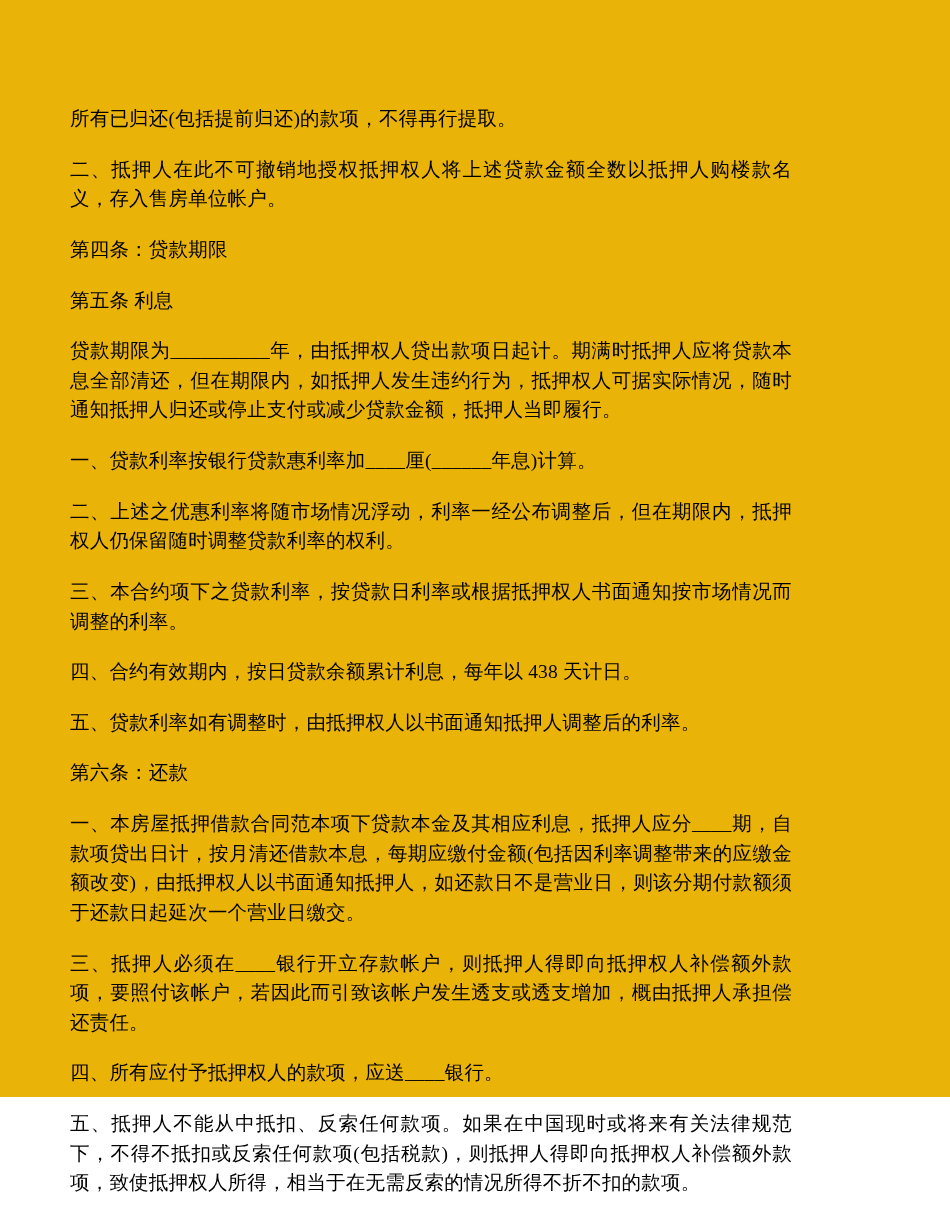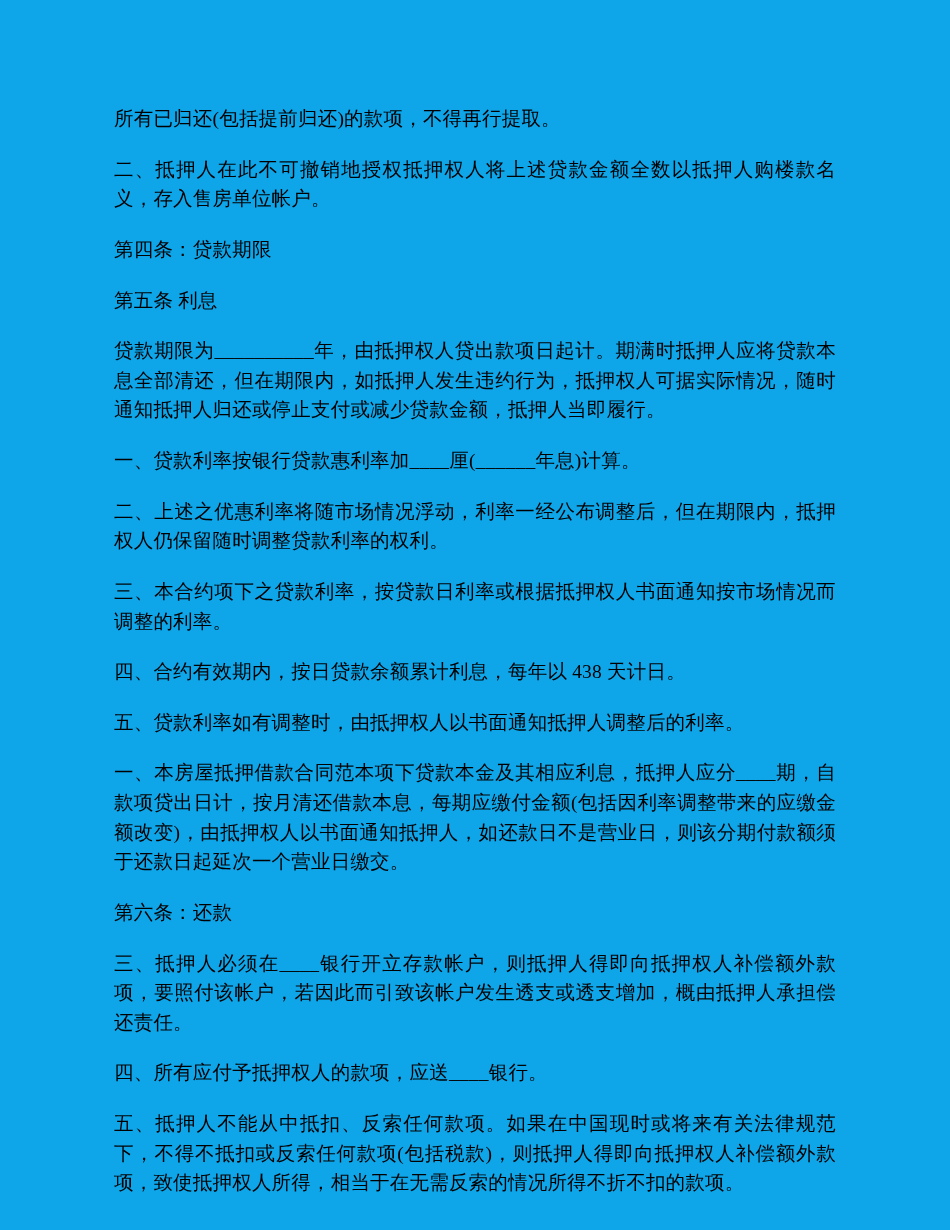--- a/index.html
+++ b/index.html
@@ -8,25 +8,25 @@
     background: #ffffff;
   }
   body {
     width: 950px;
     height: 1230px;
     font-family: "Liberation Serif", "DejaVu Serif", serif;
     color: #000000;
   }
   .page {
     width: 950px;
-    height: 1230px;
+    height: 1097px;
     box-sizing: border-box;
-    padding: 104px 114px 60px 114px;
+    padding: 104px 114px 60px 70px;
     position: relative;
-    background: #0ea5e9;
+    background: #eab308;
   }
   .doc-body {
     width: 722px;
   }
   p.para {
     margin: 0 0 21px 0;
     font-size: 19.5px;
     line-height: 1.52;
     text-align: justify;
     text-justify: inter-ideograph;
@@ -49,20 +49,20 @@
     <p class="para">所有已归还(包括提前归还)的款项，不得再行提取。</p>
     <p class="para">二、抵押人在此不可撤销地授权抵押权人将上述贷款金额全数以抵押人购楼款名义，存入售房单位帐户。</p>
     <p class="para heading">第四条：贷款期限</p>
     <p class="para heading">第五条 利息</p>
     <p class="para">贷款期限为__________年，由抵押权人贷出款项日起计。期满时抵押人应将贷款本息全部清还，但在期限内，如抵押人发生违约行为，抵押权人可据实际情况，随时通知抵押人归还或停止支付或减少贷款金额，抵押人当即履行。</p>
     <p class="para">一、贷款利率按银行贷款惠利率加____厘(______年息)计算。</p>
     <p class="para">二、上述之优惠利率将随市场情况浮动，利率一经公布调整后，但在期限内，抵押权人仍保留随时调整贷款利率的权利。</p>
     <p class="para">三、本合约项下之贷款利率，按贷款日利率或根据抵押权人书面通知按市场情况而调整的利率。</p>
     <p class="para">四、合约有效期内，按日贷款余额累计利息，每年以 438 天计日。</p>
     <p class="para">五、贷款利率如有调整时，由抵押权人以书面通知抵押人调整后的利率。</p>
+    <p class="para heading">第六条：还款</p>
     <p class="para">一、本房屋抵押借款合同范本项下贷款本金及其相应利息，抵押人应分____期，自款项贷出日计，按月清还借款本息，每期应缴付金额(包括因利率调整带来的应缴金额改变)，由抵押权人以书面通知抵押人，如还款日不是营业日，则该分期付款额须于还款日起延次一个营业日缴交。</p>
-    <p class="para heading">第六条：还款</p>
     <p class="para">三、抵押人必须在____银行开立存款帐户，则抵押人得即向抵押权人补偿额外款项，要照付该帐户，若因此而引致该帐户发生透支或透支增加，概由抵押人承担偿还责任。</p>
     <p class="para">四、所有应付予抵押权人的款项，应送____银行。</p>
     <p class="para">五、抵押人不能从中抵扣、反索任何款项。如果在中国现时或将来有关法律规范下，不得不抵扣或反索任何款项(包括税款)，则抵押人得即向抵押权人补偿额外款项，致使抵押权人所得，相当于在无需反索的情况所得不折不扣的款项。</p>
 
   </div>
 </div>
 
 </body></html>

